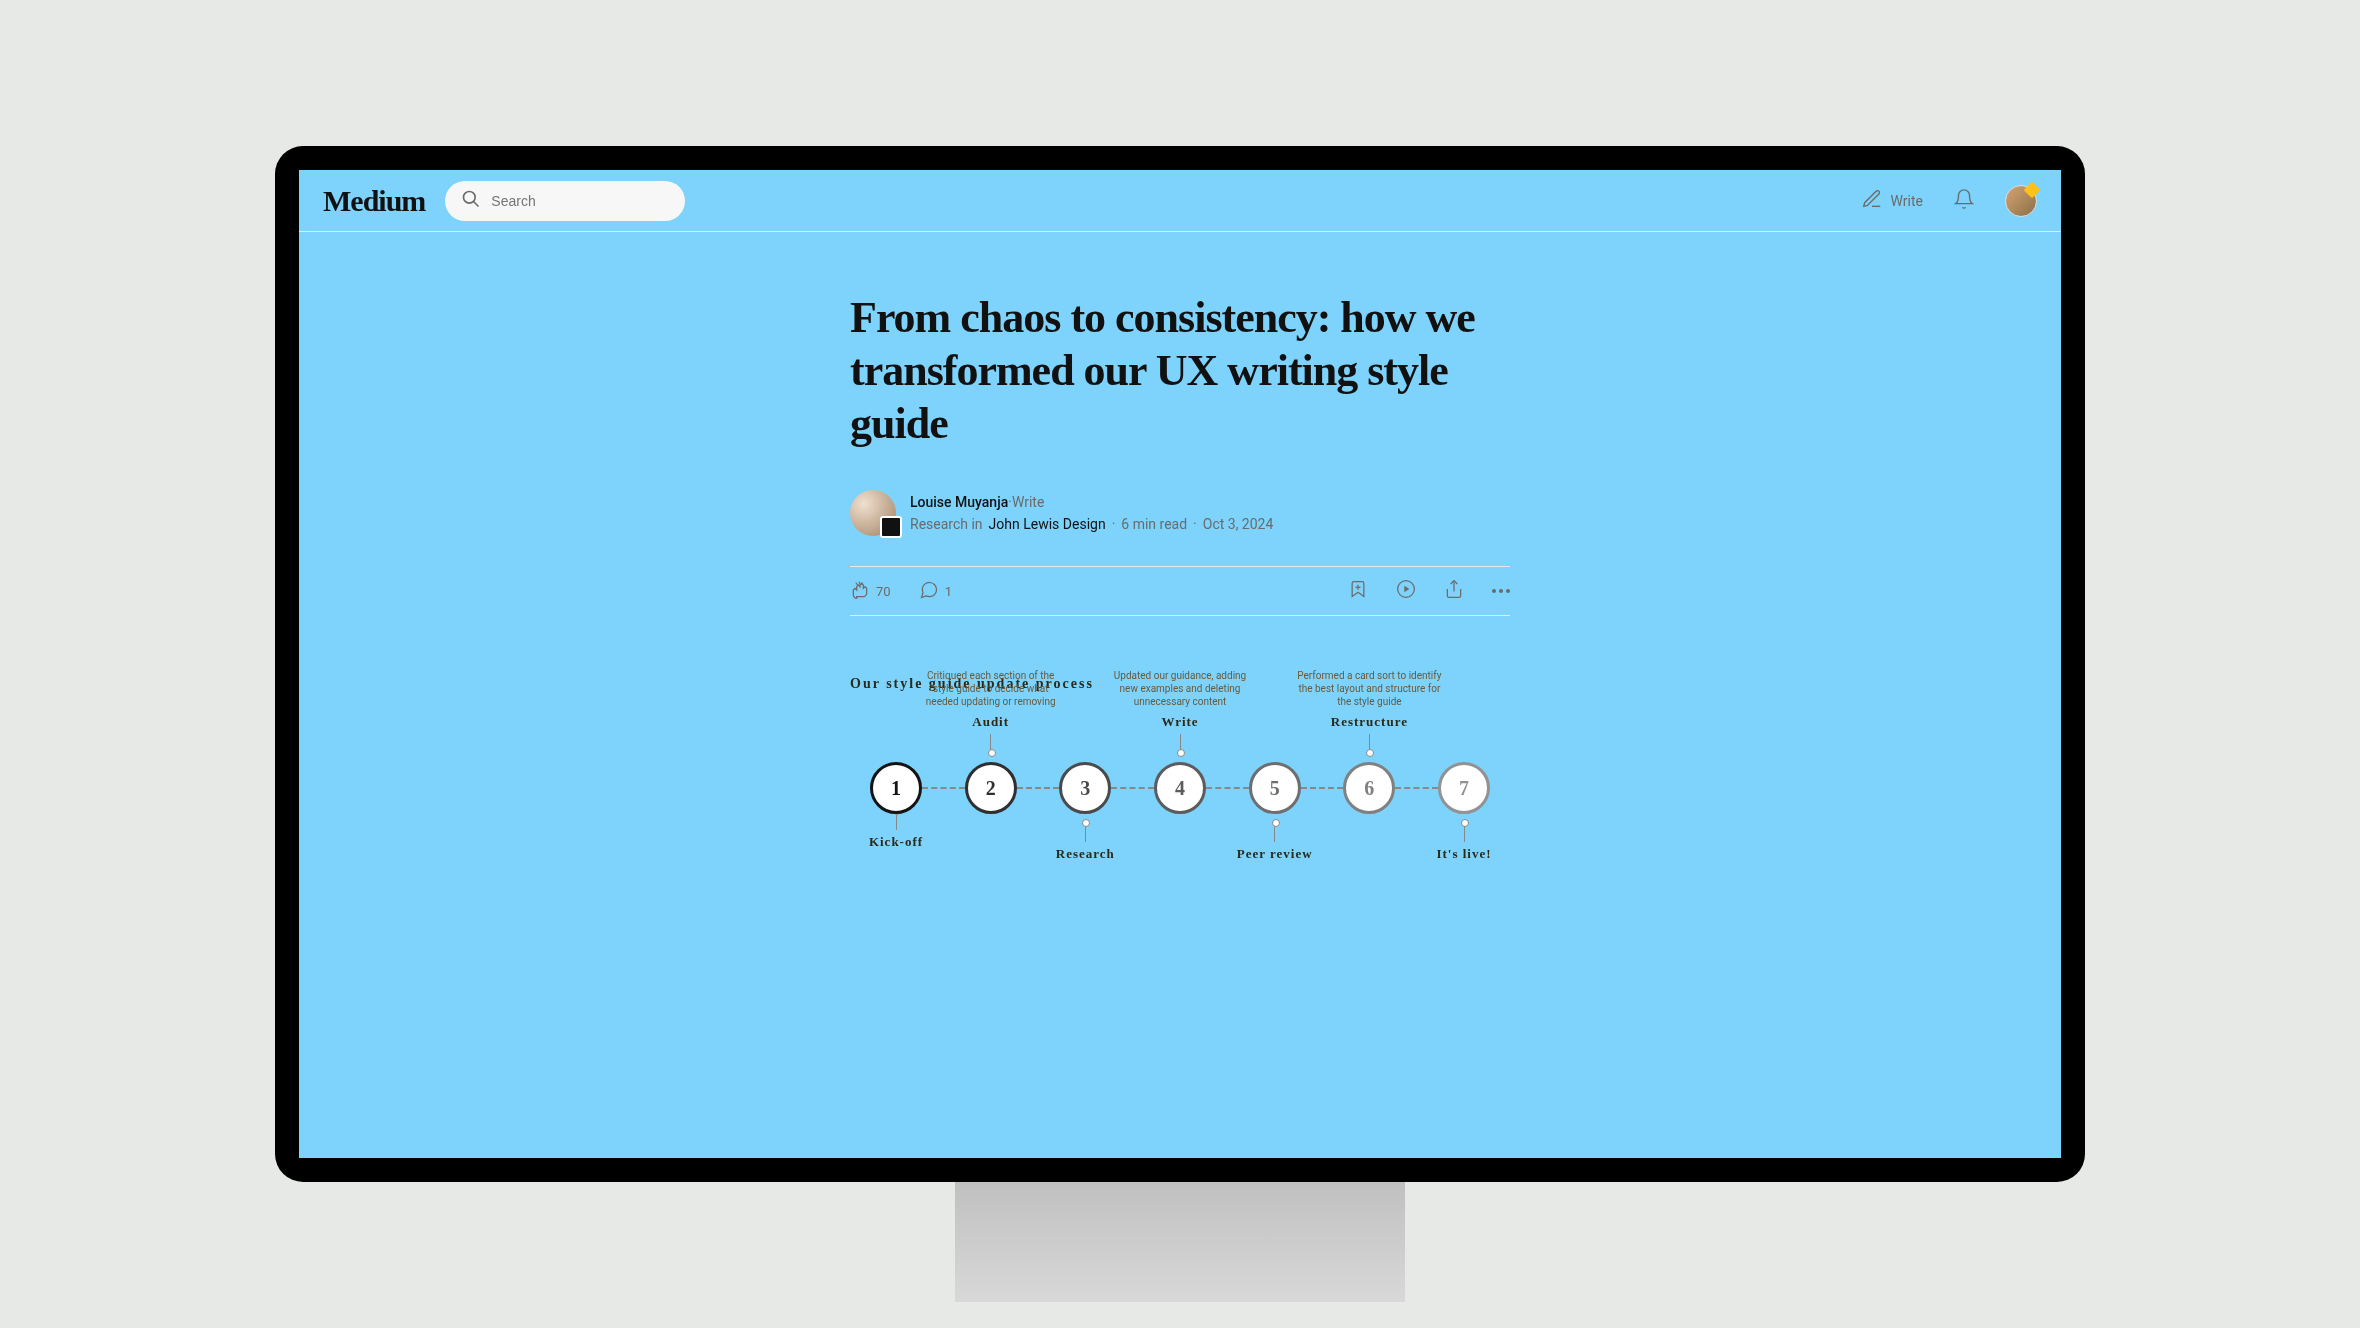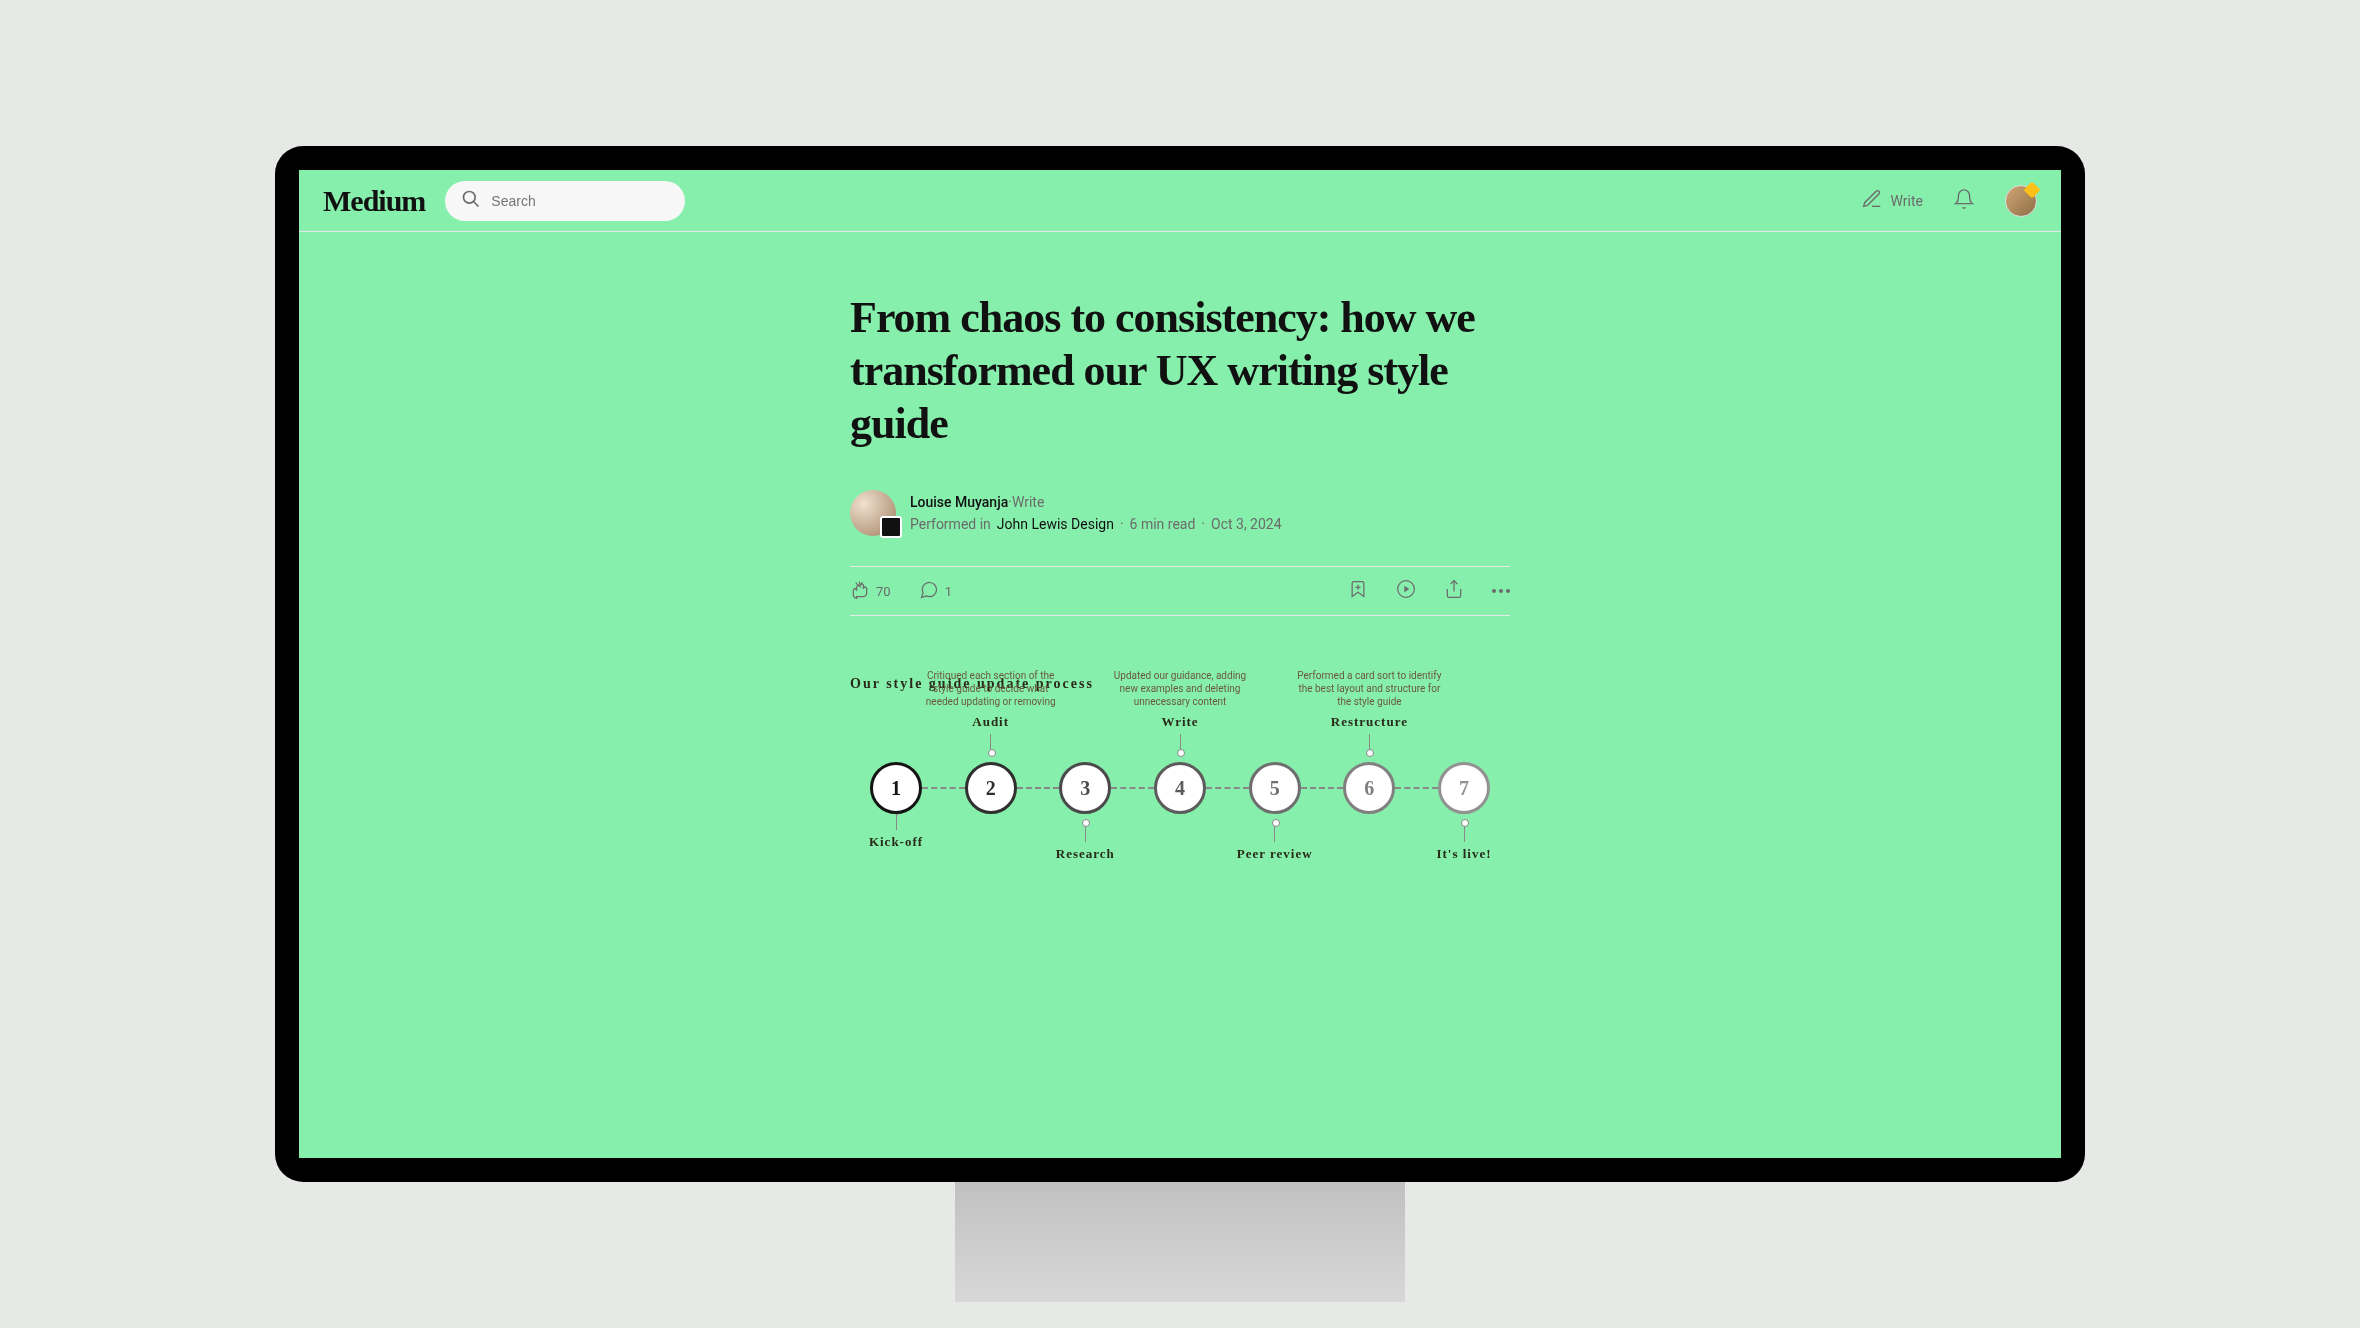--- a/index.html
+++ b/index.html
@@ -25,21 +25,21 @@
     bottom: -120px;
     left: 50%;
     transform: translateX(-50%);
     width: 450px;
     height: 120px;
     background: linear-gradient(to bottom, #c0c0c0, #d8d8d8);
   }
   .screen {
     width: 100%;
     height: 100%;
-    background: #86efac;
+    background: #7dd3fc;
     overflow: hidden;
     position: relative;
   }
   .topbar {
     height: 62px;
     border-bottom: 1px solid #e8e8e8;
     display: flex;
     align-items: center;
     padding: 0 24px;
     gap: 20px;
@@ -295,21 +295,21 @@
 
       <div class="byline">
         <div class="author-avatar"></div>
         <div class="byline-text">
           <div class="author-line">
             <span class="author-name">Louise Muyanja</span>
             <span class="dot-sep">·</span>
             <span class="follow">Write</span>
           </div>
           <div class="pub-line">
-            <span>Performed in</span>
+            <span>Research in</span>
             <span class="pub-name">John Lewis Design</span>
             <span>·</span>
             <span>6 min read</span>
             <span>·</span>
             <span>Oct 3, 2024</span>
           </div>
         </div>
       </div>
 
       <div class="action-bar">

